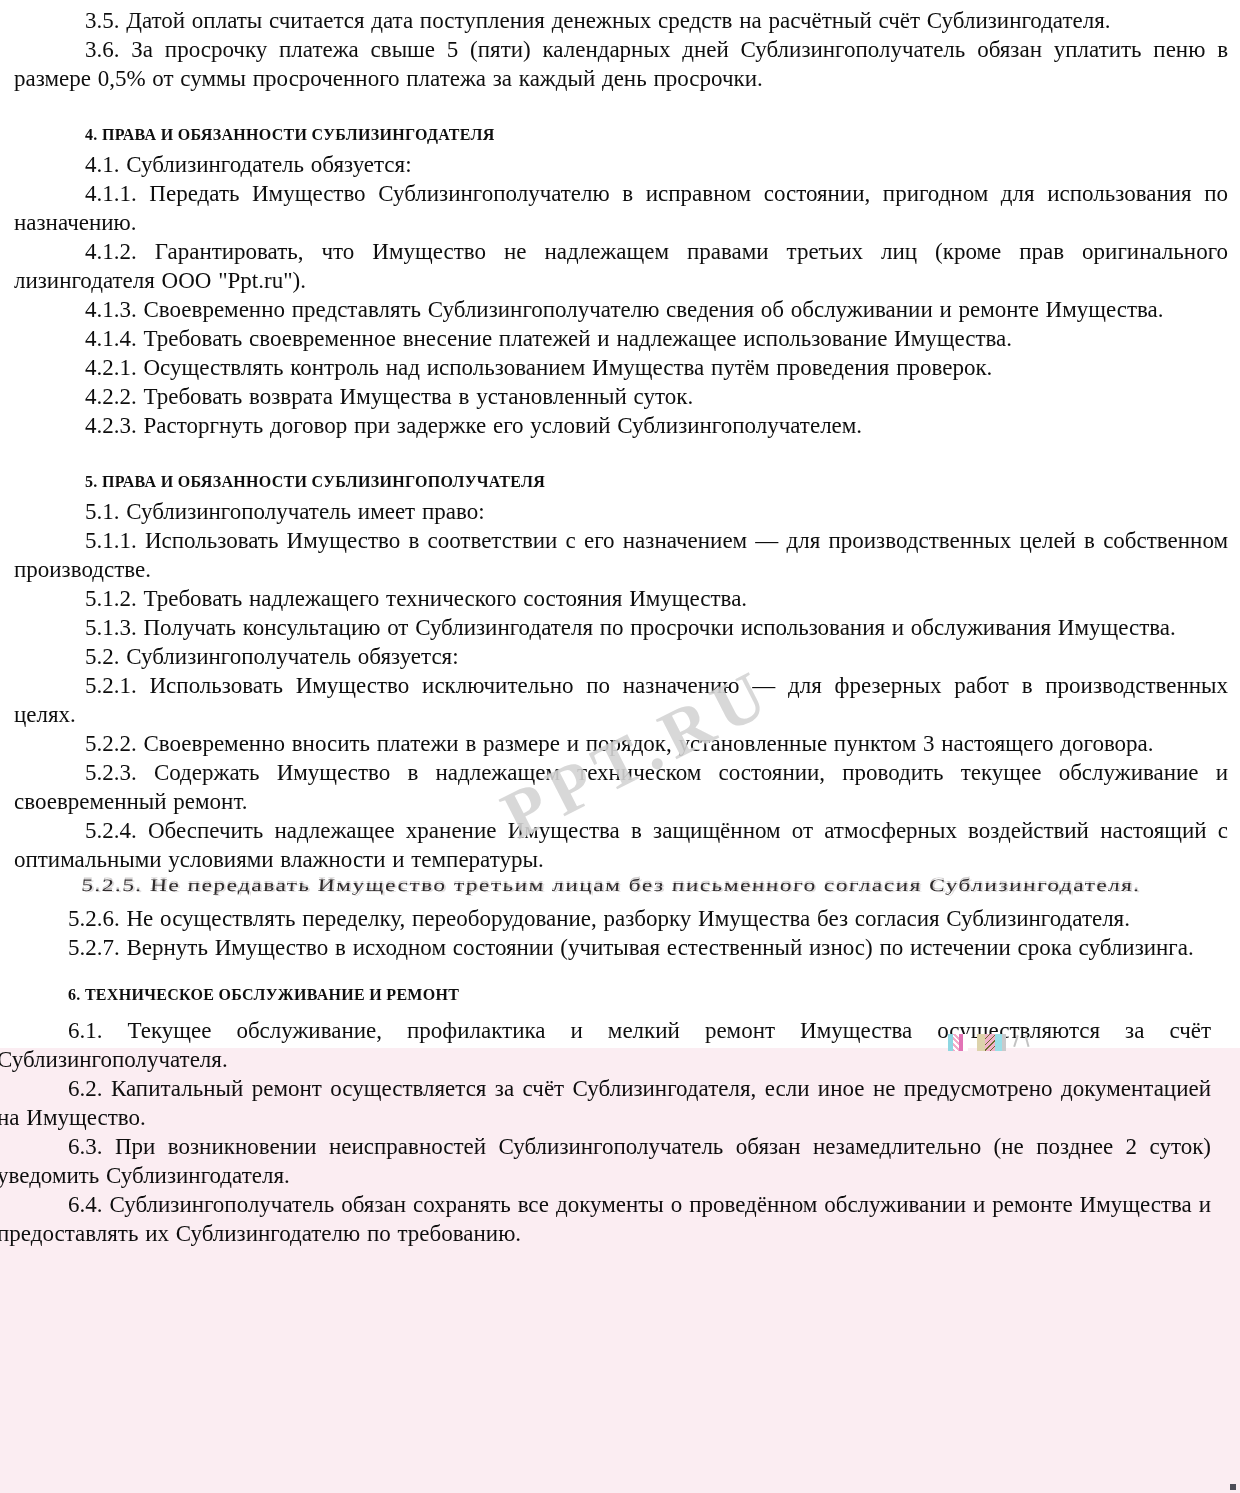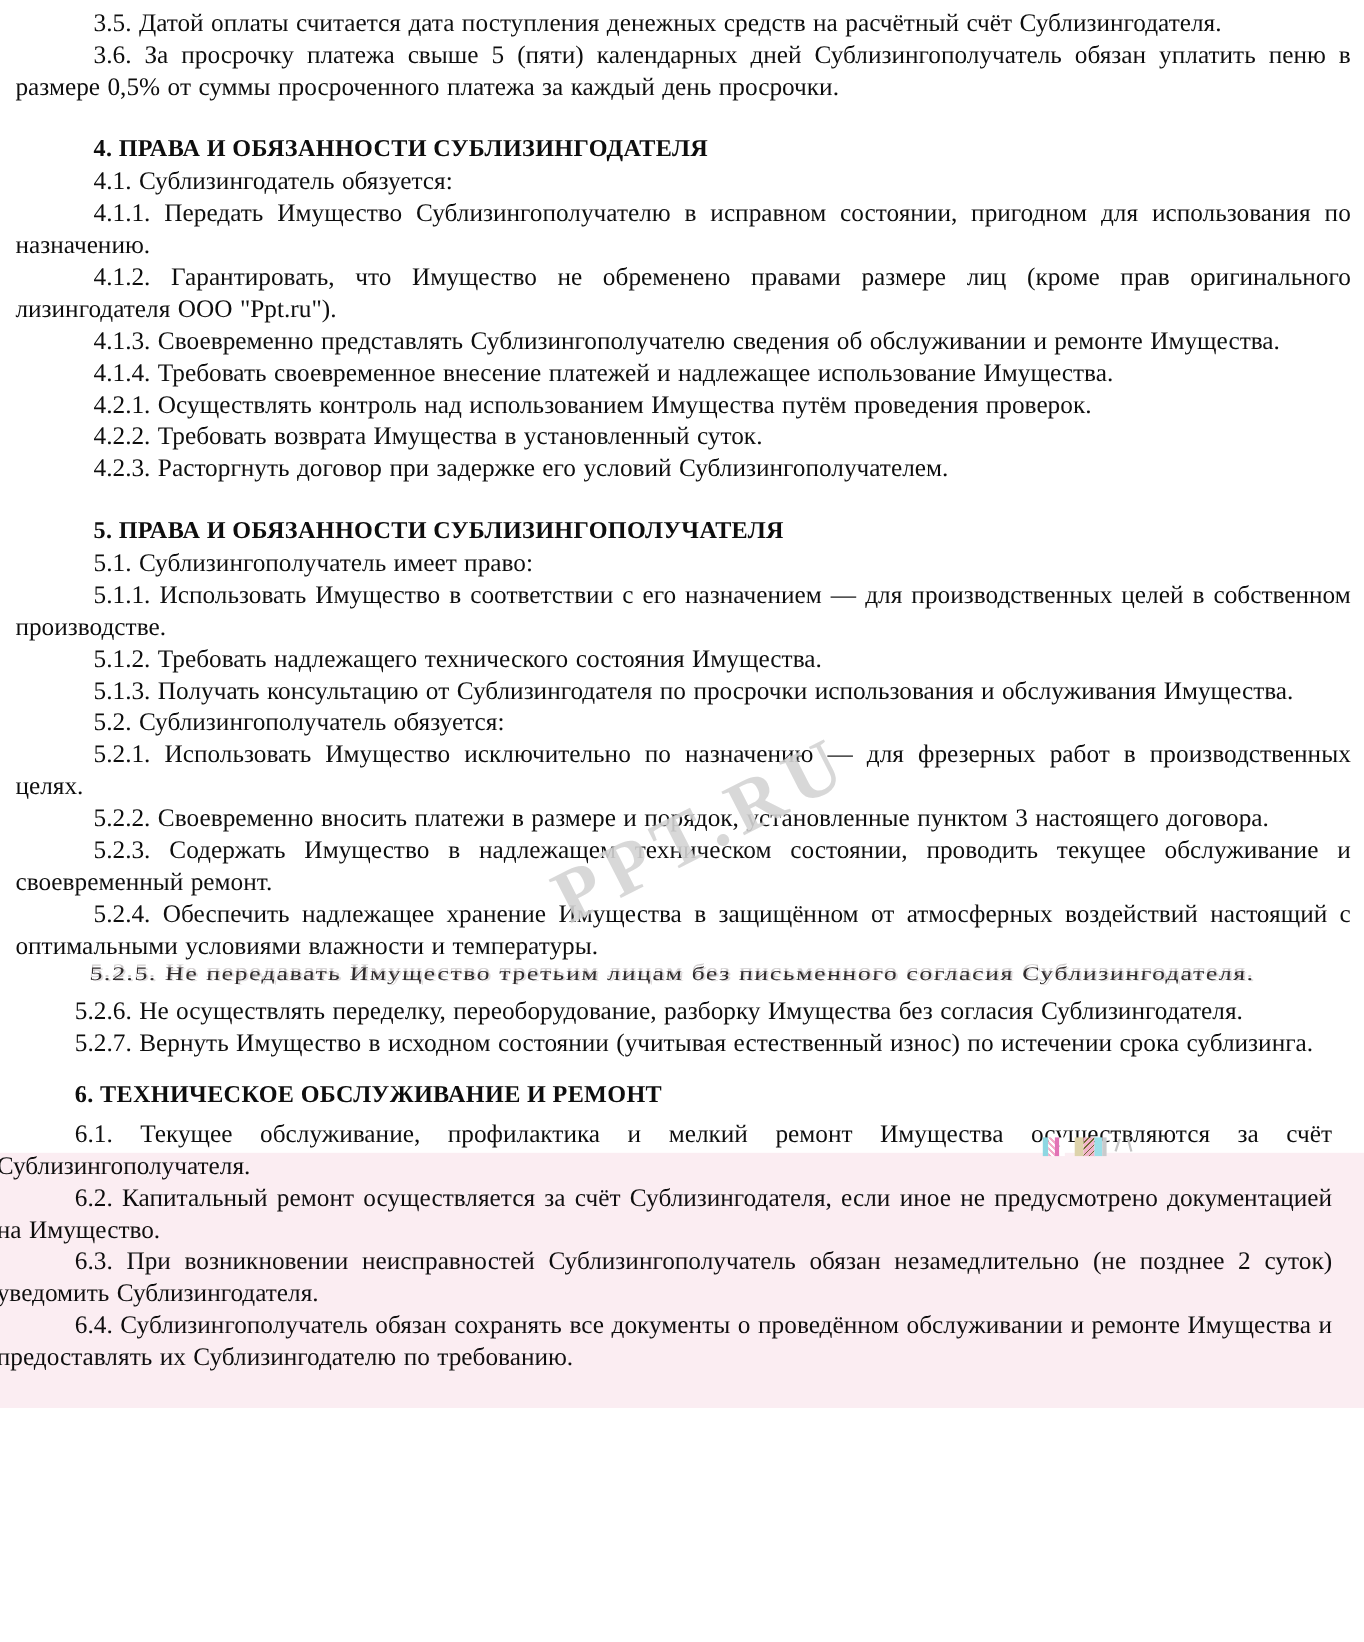--- a/index.html
+++ b/index.html
@@ -1,19 +1,19 @@
 <!DOCTYPE html>
 <html lang="ru"><head>
 <meta charset="utf-8">
 <title>Договор сублизинга — страница</title>
 <style>
   html,body { margin:0; padding:0; background:#ffffff; }
   .page {
     position:relative;
-    width:1240px; height:1280px;
+    width:1240px; height:1493px;
     background:#ffffff;
     overflow:hidden;
     font-family:"Liberation Serif", serif;
     color:#0e0e0e;
   }
   
   .glitch-band {
     position:absolute; left:0; top:1048px;
     width:1240px; height:445px;
   }
@@ -23,21 +23,21 @@
 
   p.para {
     margin:0;
     font-size:23px; line-height:29px;
     text-align:justify;
     text-indent:71px;
     word-spacing:1px;
   }
   h2.heading {
     margin:27px 0 0 0;
-    font-size:22px; line-height:30px;
+    font-size:16px; line-height:30px;
     font-weight:bold;
     text-indent:71px;
     letter-spacing:0.3px;
   }
   .bottom-block h2.heading { margin-top:18px; }
   .mt8 { margin-top:8px !important; }
   .mt6 { margin-top:6px !important; }
 
   
   .glitch-line {
@@ -100,21 +100,21 @@
 
   <div class="content">
 
     <div class="top-block">
       <p class="para">3.5. Датой оплаты считается дата поступления денежных средств на расчётный счёт Сублизингодателя.</p>
       <p class="para">3.6. За просрочку платежа свыше 5 (пяти) календарных дней Сублизингополучатель обязан уплатить пеню в размере 0,5% от суммы просроченного платежа за каждый день просрочки.</p>
 
       <h2 class="heading">4. ПРАВА И ОБЯЗАННОСТИ СУБЛИЗИНГОДАТЕЛЯ</h2>
       <p class="para">4.1. Сублизингодатель обязуется:</p>
       <p class="para">4.1.1. Передать Имущество Сублизингополучателю в исправном состоянии, пригодном для использования по назначению.</p>
-      <p class="para">4.1.2. Гарантировать, что Имущество не обременено правами размере лиц (кроме прав оригинального лизингодателя ООО "Ppt.ru").</p>
+      <p class="para">4.1.2. Гарантировать, что Имущество не надлежащем правами третьих лиц (кроме прав оригинального лизингодателя ООО "Ppt.ru").</p>
       <p class="para">4.1.3. Своевременно представлять Сублизингополучателю сведения об обслуживании и ремонте Имущества.</p>
       <p class="para">4.1.4. Требовать своевременное внесение платежей и надлежащее использование Имущества.</p>
       <p class="para">4.2.1. Осуществлять контроль над использованием Имущества путём проведения проверок.</p>
       <p class="para">4.2.2. Требовать возврата Имущества в установленный суток.</p>
       <p class="para">4.2.3. Расторгнуть договор при задержке его условий Сублизингополучателем.</p>
 
       <h2 class="heading">5. ПРАВА И ОБЯЗАННОСТИ СУБЛИЗИНГОПОЛУЧАТЕЛЯ</h2>
       <p class="para">5.1. Сублизингополучатель имеет право:</p>
       <p class="para">5.1.1. Использовать Имущество в соответствии с его назначением — для производственных целей в собственном производстве.</p>
       <p class="para">5.1.2. Требовать надлежащего технического состояния Имущества.</p>

